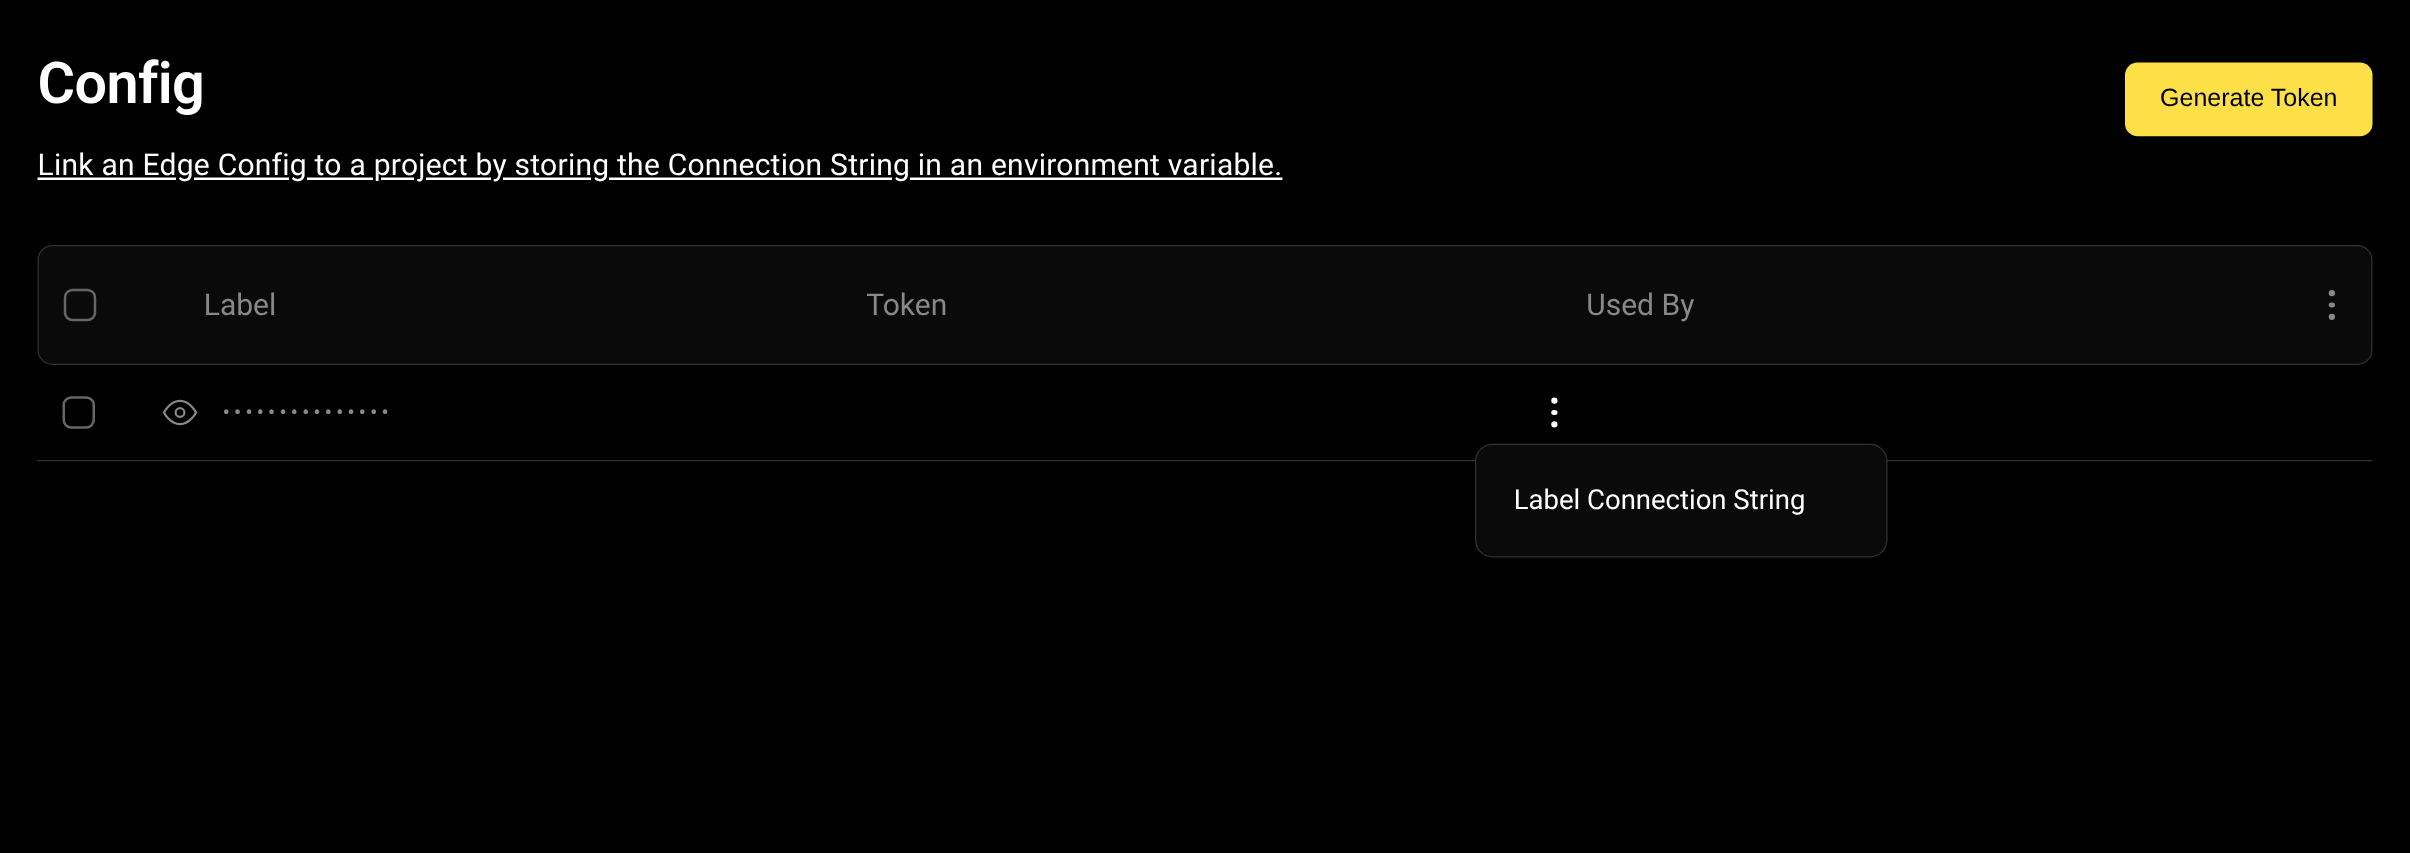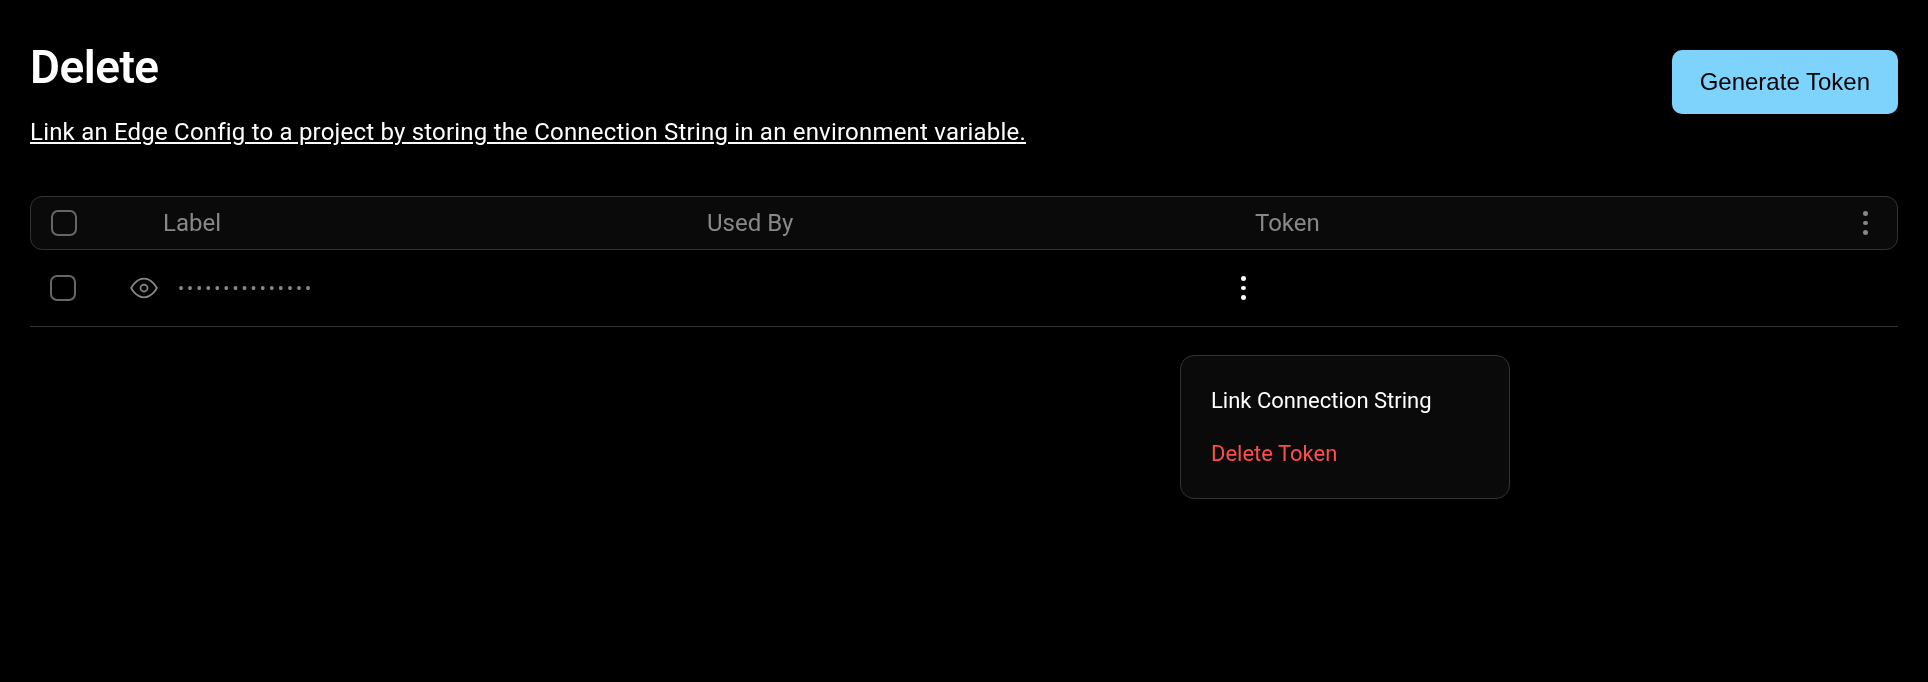--- a/index.html
+++ b/index.html
@@ -34,38 +34,38 @@
       color: #ffffff;
     }
     .page-subtitle {
       font-size: 24px;
       font-weight: 400;
       color: #ffffff;
       letter-spacing: 0.2px;
       text-decoration: underline;
     }
     .generate-button {
-      background: #7dd3fc;
+      background: #fde047;
       color: #000000;
       border: none;
       border-radius: 10px;
       padding: 18px 28px;
-      font-size: 24px;
+      font-size: 20px;
       font-weight: 500;
       cursor: pointer;
       margin-top: 10px;
     }
     .table-container {
       width: 100%;
     }
     .table-header {
       display: grid;
       grid-template-columns: 80px 1fr 1fr 1fr 60px;
       align-items: center;
-      padding: 12px 20px;
+      padding: 33px 20px;
       border: 1px solid #333333;
       border-radius: 12px;
       background: #0a0a0a;
     }
     .table-row {
       display: grid;
       grid-template-columns: 80px 1fr 1fr 1fr 60px;
       align-items: center;
       padding: 24px 20px;
       border-bottom: 1px solid #333333;
@@ -150,34 +150,34 @@
       color: #ff4d4d;
     }
     .label-col { padding-left: 32px; }
     .usedby-col { padding-left: 14px; }
   </style>
 </head>
 <body>
 
 <div class="header-section">
   <div class="header-text">
-    <h1 class="page-title">Delete</h1>
+    <h1 class="page-title">Config</h1>
     <p class="page-subtitle">Link an Edge Config to a project by storing the Connection String in an environment variable.</p>
   </div>
   <button class="generate-button">Generate Token</button>
 </div>
 
 <div class="table-container">
   <div class="table-header">
     <div>
       <div class="checkbox"></div>
     </div>
     <div class="column-label label-col">Label</div>
+    <div class="column-label">Token</div>
     <div class="column-label usedby-col">Used By</div>
-    <div class="column-label">Token</div>
     <div class="more-icon">
       <div class="dot"></div>
         <div class="dot"></div>
         <div class="dot"></div>
     </div>
   </div>
 
   <div class="table-row">
     <div>
       <div class="checkbox"></div>
@@ -193,15 +193,14 @@
     </div>
     <div class="more-icon">
       <div class="dot"></div>
         <div class="dot"></div>
         <div class="dot"></div>
     </div>
   </div>
 </div>
 
 <div class="context-menu">
-  <div class="context-menu-item">Link Connection String</div>
-  <div class="context-menu-item danger">Delete Token</div>
+  <div class="context-menu-item">Label Connection String</div>
 </div>
 
 </body></html>

